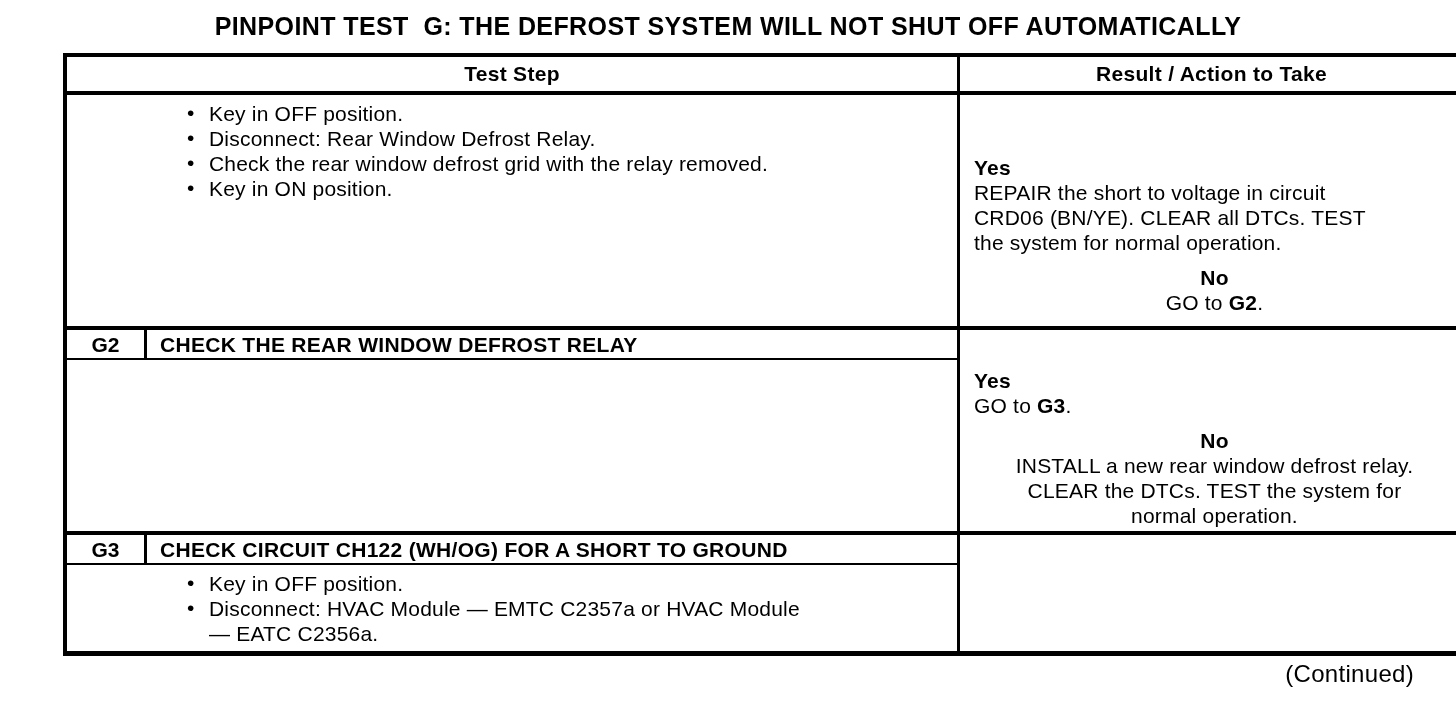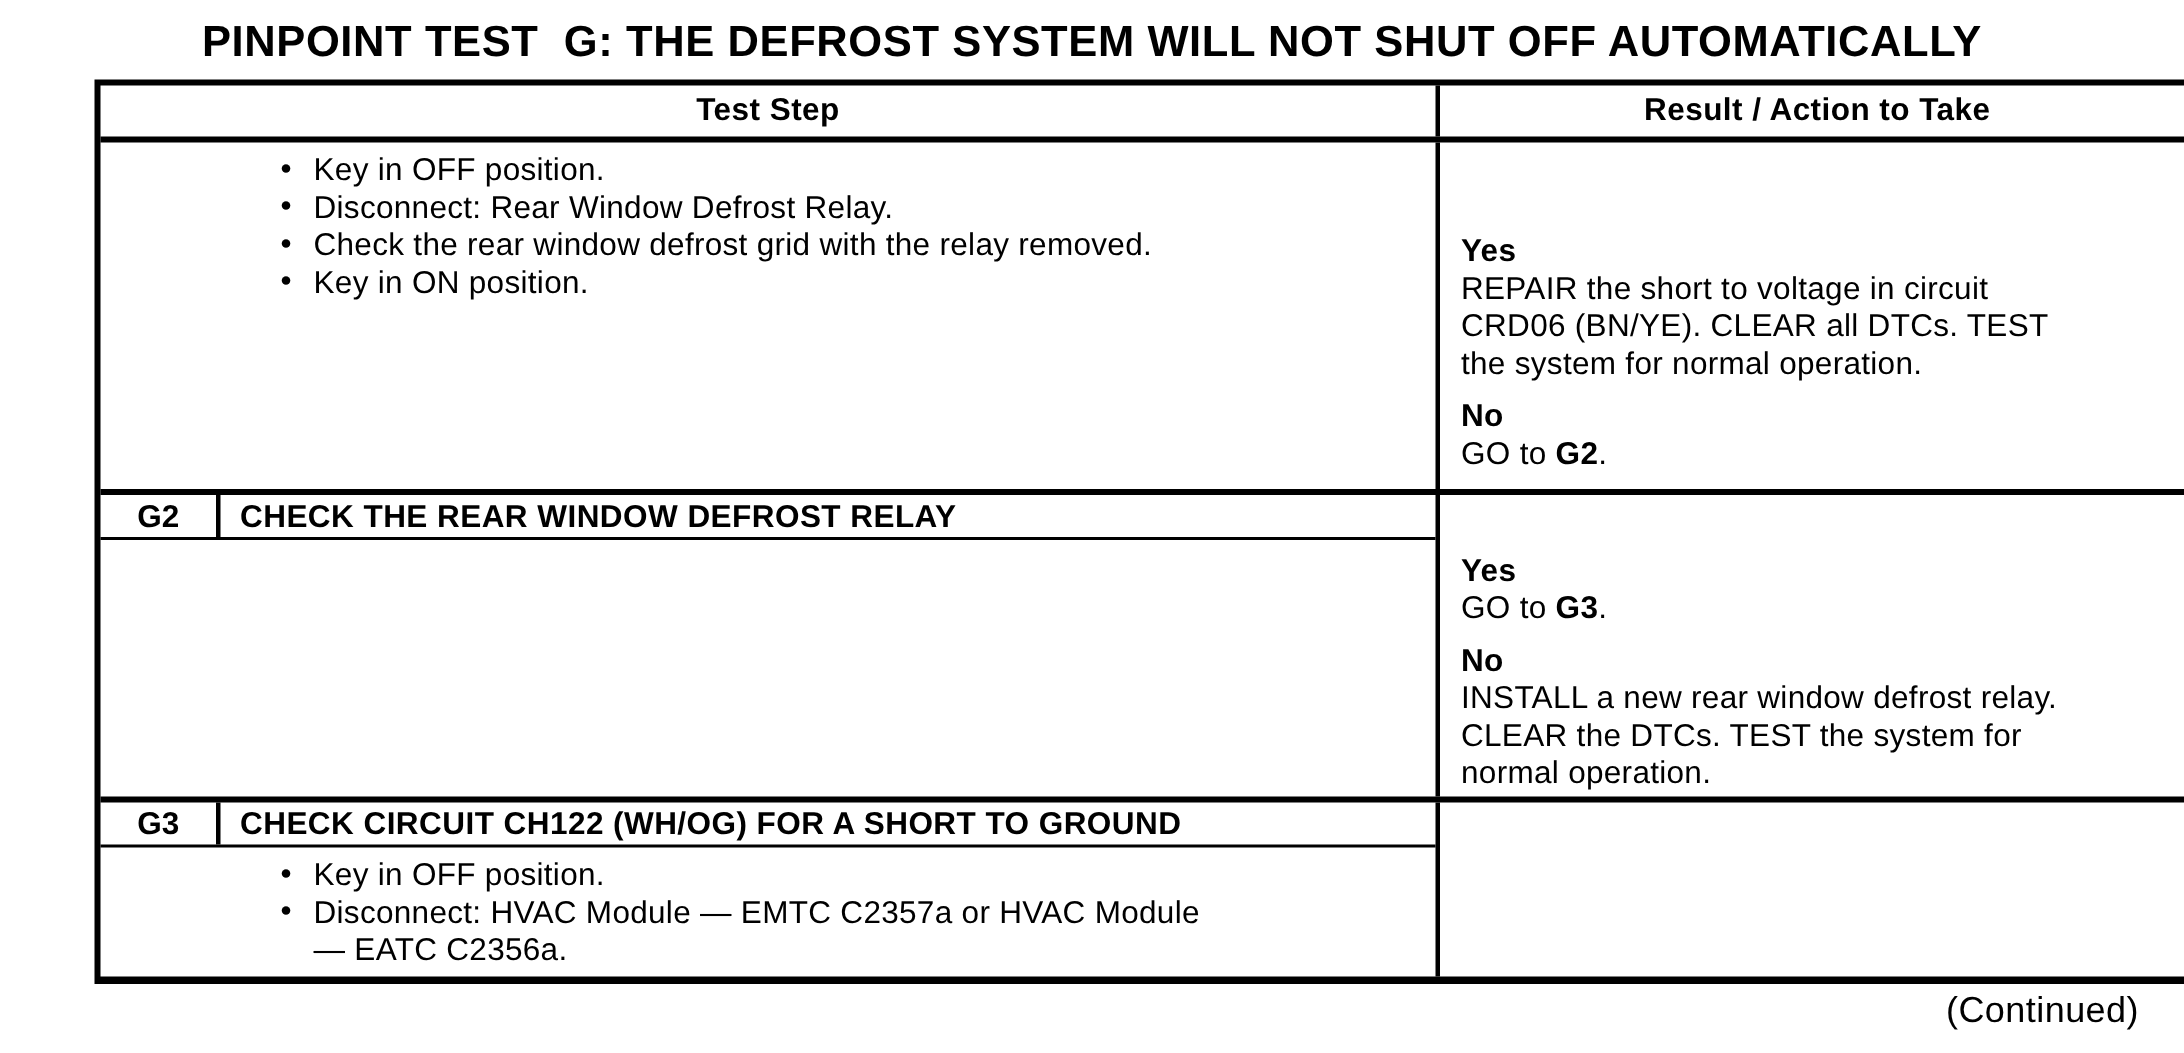--- a/index.html
+++ b/index.html
@@ -16,21 +16,21 @@
     background: #ffffff;
     overflow: hidden;
   }
   .doc-title {
     position: absolute;
     top: 12px;
     left: 0;
     width: 100%;
     text-align: center;
     font-weight: bold;
-    font-size: 29px;
+    font-size: 25px;
     letter-spacing: 0.4px;
     white-space: pre;
   }
   .ptable {
     position: absolute;
     left: 20px;
     top: 53px;
     width: 1404px;
     box-sizing: border-box;
     border: 4px solid #000;
@@ -113,28 +113,28 @@
     flex: 1;
     min-width: 0;
     box-sizing: border-box;
     padding: 0 8px 0 14px;
     font-size: 21px;
     line-height: 25px;
     letter-spacing: 0.2px;
   }
   .step-g1 .step-right { padding-top: 60px; }
   .step-g2 .step-right { padding-top: 38px; }
-  .res-group + .res-group { margin-top: 10px; }
+  .res-group + .res-group { margin-top: 10px; text-align: center; }
   .res-label { font-weight: bold; }
   .res-action { white-space: pre-line; }
   .bold-ref { font-weight: bold; }
   .continued {
     position: absolute;
     top: 660px;
-    right: 30px;
+    right: 42px;
     font-size: 24px;
     letter-spacing: 0.3px;
   }
 </style>
 </head>
 <body>
 
 <div class="page">
 
   <div class="doc-title">PINPOINT TEST  G: THE DEFROST SYSTEM WILL NOT SHUT OFF AUTOMATICALLY</div>

